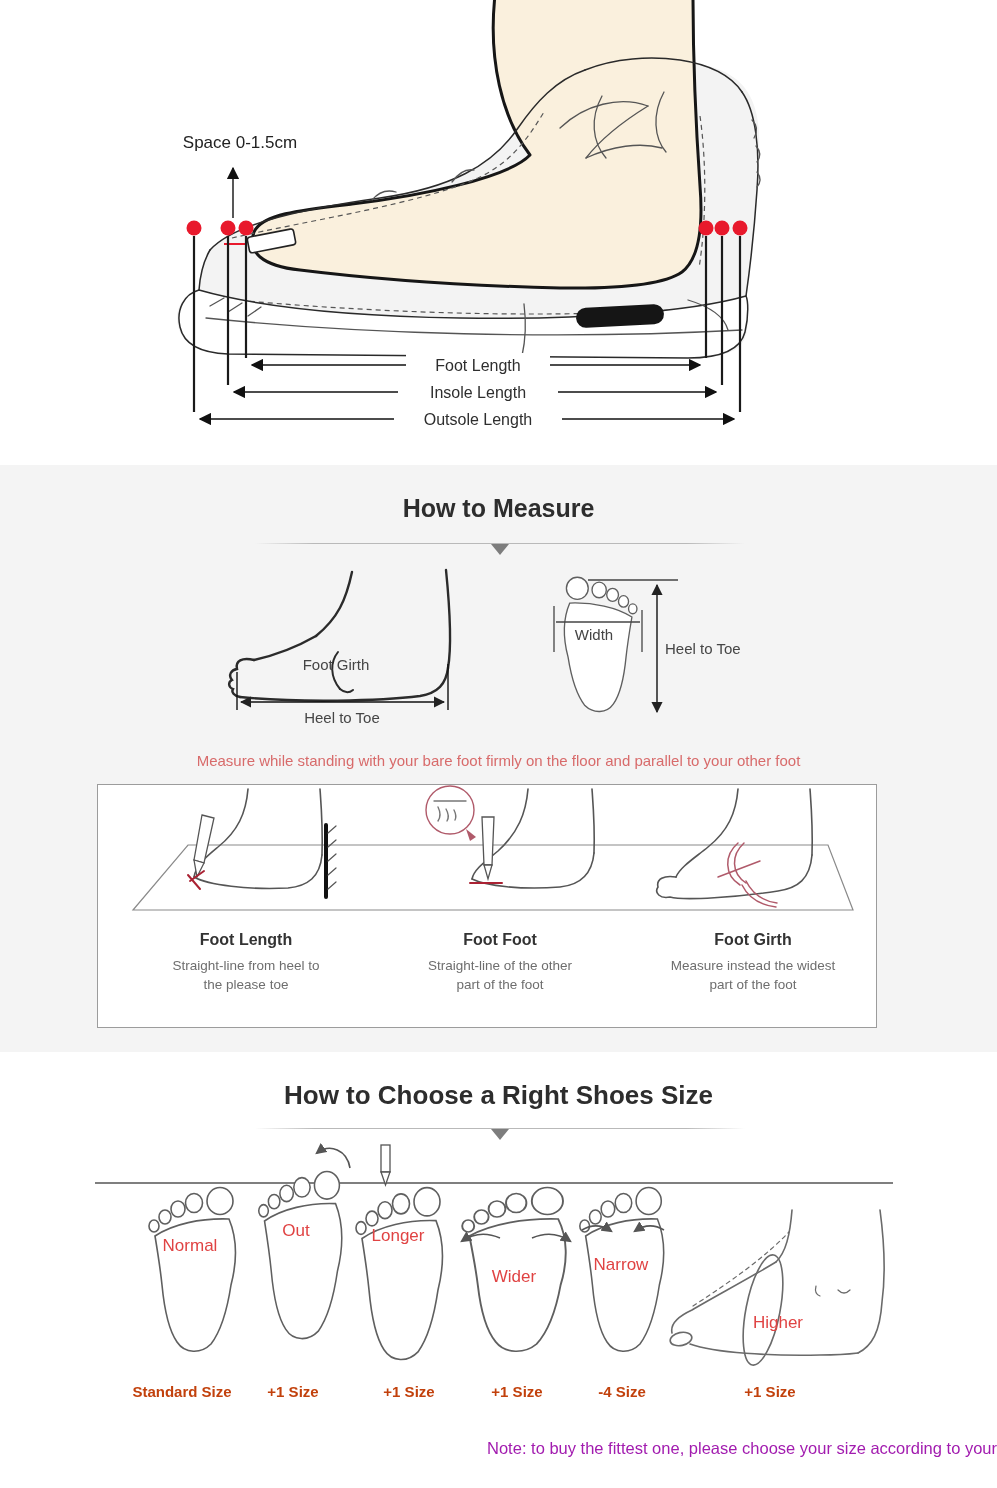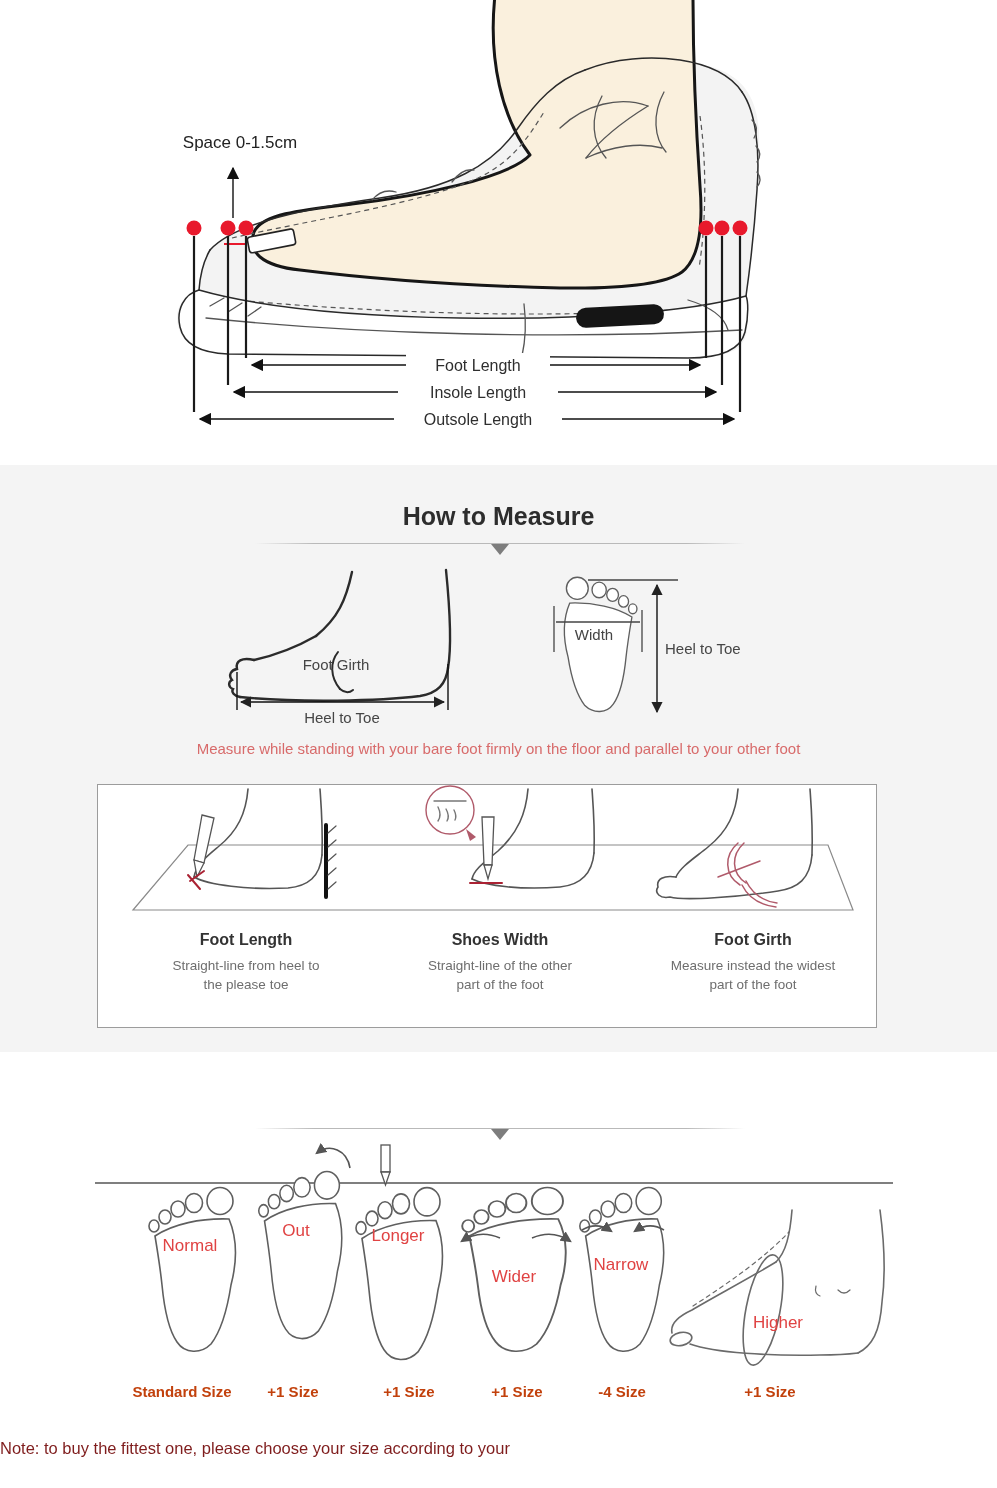--- a/index.html
+++ b/index.html
@@ -1,38 +1,38 @@
 <!DOCTYPE html>
 <html><head>
 <meta charset="utf-8">
 <style>
   html,body{margin:0;padding:0;background:#fff;}
   .page{position:relative;width:997px;height:1488px;background:#fff;overflow:hidden;
         font-family:"Liberation Sans",sans-serif;}
   .gray-band{position:absolute;left:0;top:465px;width:997px;height:587px;background:#f4f4f4;}
-  .title{position:absolute;left:0;right:0;text-align:center;font-weight:700;color:#2d2d2d;margin:12px;}
+  .title{position:absolute;left:0;right:0;text-align:center;font-weight:700;color:#2d2d2d;margin:4px;}
   #title-measure{top:490px;font-size:25px;}
   #title-choose{top:1076px;font-size:26px;}
   .divider{position:absolute;left:255px;width:490px;height:1px;
            background:linear-gradient(to right,rgba(185,185,185,0),#b9b9b9 12%,#b9b9b9 88%,rgba(185,185,185,0));}
   #divider1{top:543px;} #divider2{top:1128px;}
   .tri{position:absolute;left:50%;top:1px;transform:translateX(-50%);width:0;height:0;
        border-left:9px solid transparent;border-right:9px solid transparent;border-top:11px solid #7d7d7d;}
   .standing-note{position:absolute;top:740px;left:0;right:0;text-align:center;
-                 font-size:15px;color:#d86b6b;margin:0;}
+                 font-size:15px;color:#d86b6b;margin:12px;}
   .panel-box{position:absolute;left:97px;top:784px;width:780px;height:244px;background:#fff;
              border:1px solid #9c9c9c;box-sizing:border-box;}
   .panel-col{position:absolute;top:146px;width:240px;text-align:center;}
   .panel-col h3{margin:0;font-size:16px;color:#333;font-weight:700;}
   .panel-col p{margin:7px 0 16px;font-size:13.5px;line-height:19px;color:#6e6e6e;}
   #panel-col-1{left:28px;} #panel-col-2{left:282px;} #panel-col-3{left:535px;}
   .size-label{position:absolute;top:1383px;transform:translateX(-50%);font-size:15px;
               font-weight:700;color:#c2410c;white-space:nowrap;}
-  .bottom-note{position:absolute;top:1437px;left:0;right:0;text-align:left;
-               font-size:16.5px;line-height:23.5px;color:#7f1d1d;margin:0;}
+  .bottom-note{position:absolute;top:1437px;left:0;right:0;text-align:right;
+               font-size:16.5px;line-height:23.5px;color:#a21caf;margin:0;}
   svg{position:absolute;display:block;}
   svg text{font-family:"Liberation Sans",sans-serif;}
   .svg-label{font-size:15px;fill:#454545;}
   .meas-label{font-size:16px;fill:#2e2e2e;}
   .red-label{font-size:17px;fill:#e04343;}
   .ink{stroke:#2a2a2a;fill:none;stroke-width:1.5;stroke-linecap:round;}
   .ink-thin{stroke:#555;fill:none;stroke-width:1.3;stroke-linecap:round;}
   .dash{stroke:#555;fill:none;stroke-width:1.2;stroke-dasharray:5 4;}
   .arrowline{stroke:#111;stroke-width:1.4;fill:none;}
   #footprint path,#footprint ellipse{fill:#fff;stroke:#5f5f5f;stroke-width:1.6;}
@@ -240,31 +240,32 @@
           <path d="M 648 96 C 654 108 664 116 679 118"></path>
         </g>
       </g>
     </svg>
     <div class="panel-col" id="panel-col-1">
       <h3>Foot Length</h3>
       <p><span>Straight-line from heel to</span><br>
       <span>the please toe</span></p>
     </div>
     <div class="panel-col" id="panel-col-2">
-      <h3>Shoes Width</h3>
+      <h3>Foot Foot</h3>
       <p><span>Straight-line of the other</span><br>
       <span>part of the foot</span></p>
     </div>
     <div class="panel-col" id="panel-col-3">
       <h3>Foot Girth</h3>
       <p><span>Measure instead the widest</span><br>
       <span>part of the foot</span></p>
     </div>
   </div>
 
+  <h2 class="title" id="title-choose">How to Choose a Right Shoes Size</h2>
   <div class="divider" id="divider2">
     <span class="tri"></span>
   </div>
 
   <svg style="left:0;top:1140px" width="997" height="250" viewBox="0 0 997 250">
     <defs>
       <marker id="mG" viewBox="0 0 10 10" refX="8" refY="5" markerWidth="7" markerHeight="7" orient="auto">
           <path d="M0,0 L10,5 L0,10 z" fill="#555"></path>
         </marker>
     </defs>

